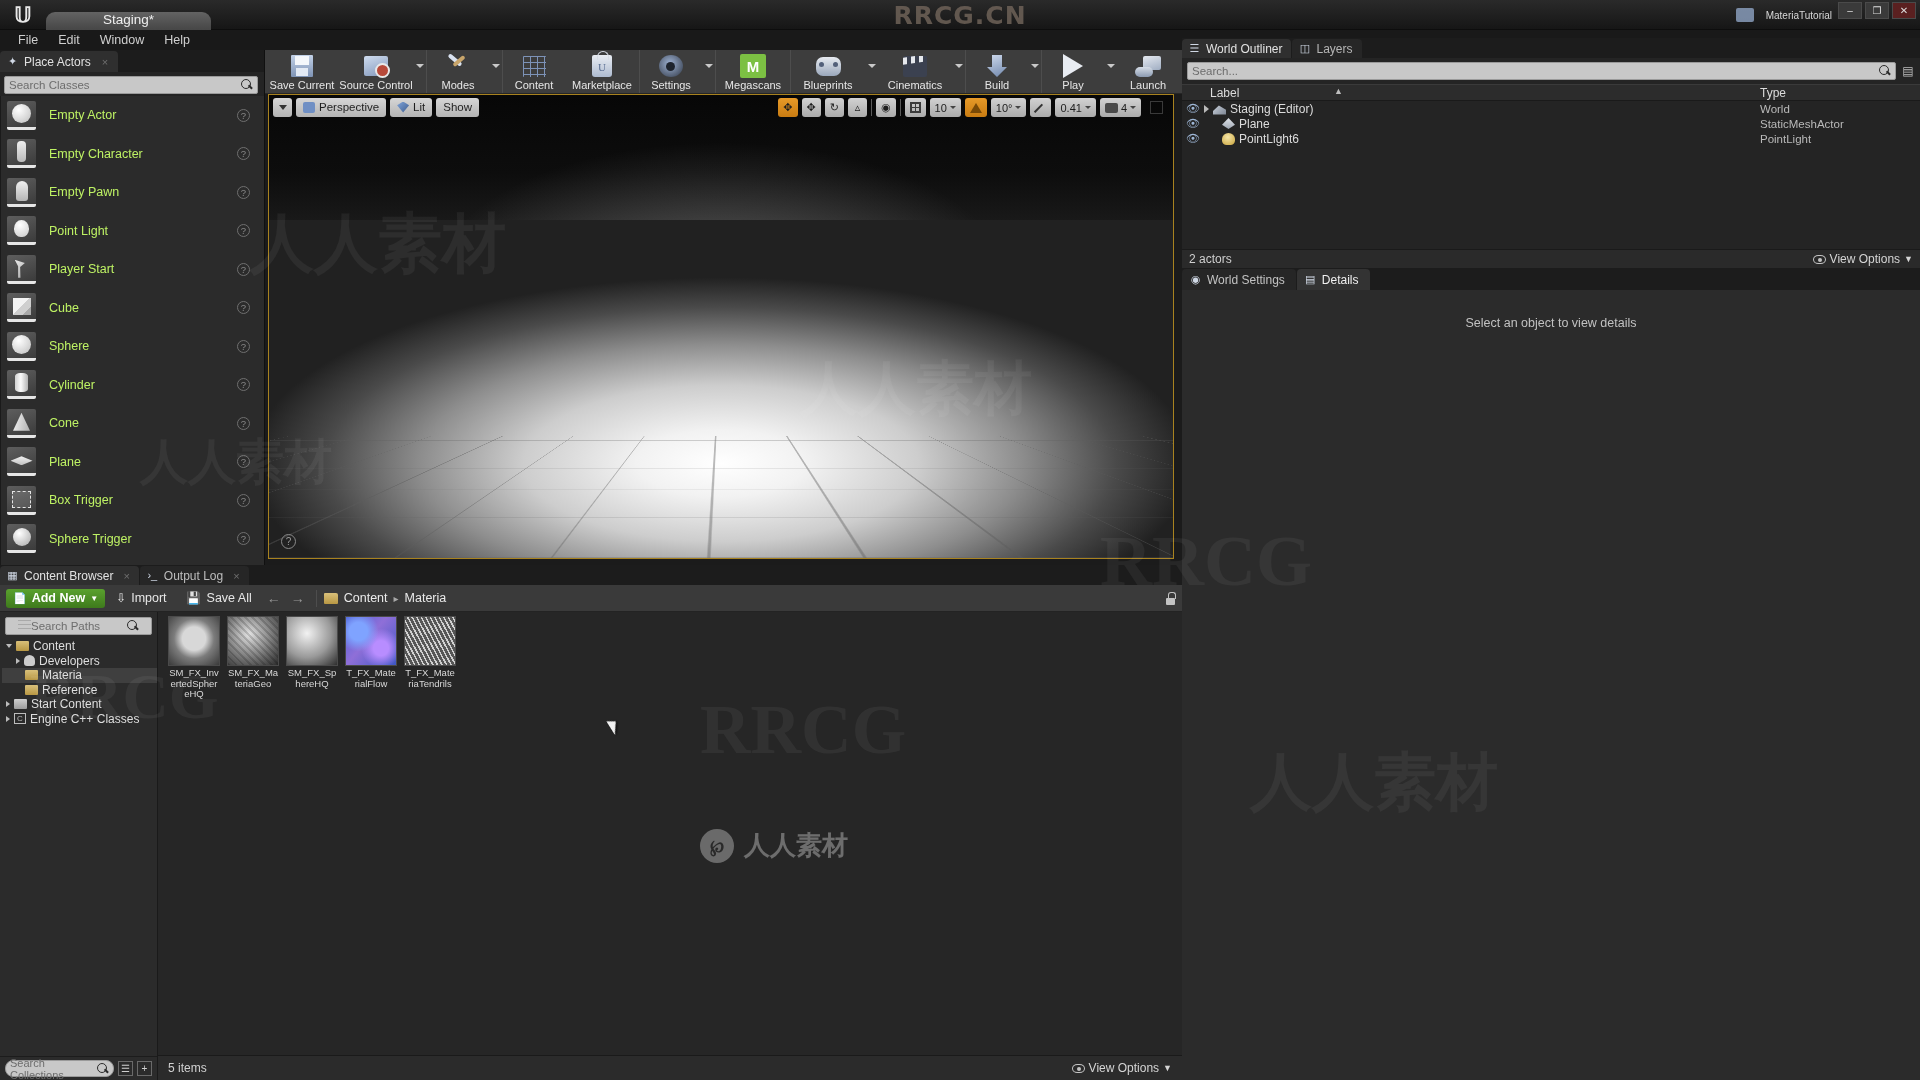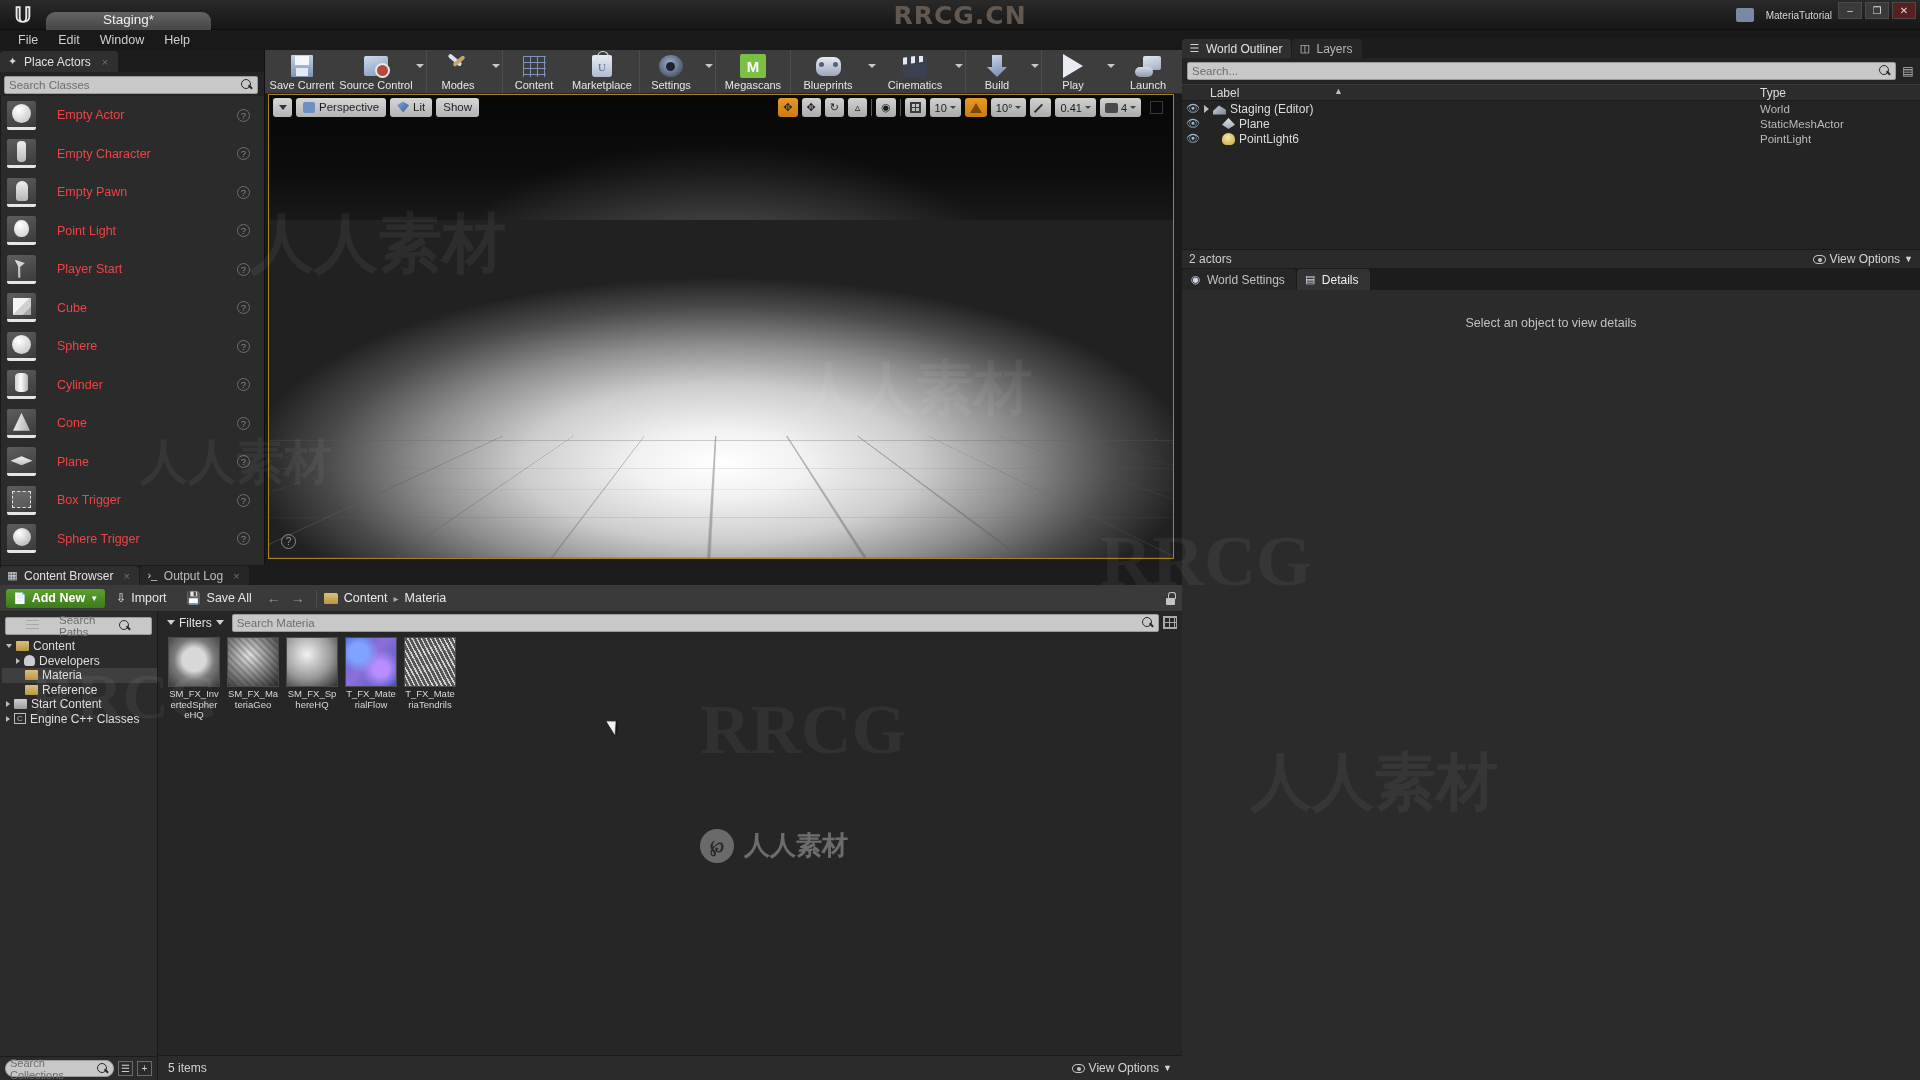--- a/index.html
+++ b/index.html
@@ -91,21 +91,21 @@
   .cat.hdr { background:#303030; color:#fff; font-weight:bold; }
 
   .actor-col { flex: 1; background: #2b2b2b; border-left:1px solid #1a1a1a; overflow:hidden; }
   .actor-row { height: 38.5px; display: flex; align-items: center; padding-left: 6px; position: relative; }
   .actor-thumb {
     width: 29px; height: 29px; border-radius: 2px;
     background: linear-gradient(160deg,#5e5e5e,#3b3b3b);
     display:flex; align-items:flex-end; justify-content:center; position:relative;
     border-bottom: 3px solid #e6e6e6; overflow:hidden;
   }
-  .actor-label { color: #ef4444; font-size: 12.5px; margin-left: 21px; }
+  .actor-label { color: #bef264; font-size: 12.5px; margin-left: 13px; }
   .qmark {
     position:absolute; right: 14px; width:13px;height:13px;border:1px solid #6f6f6f;border-radius:50%;
     color:#8a8a8a; font-size:9.5px; text-align:center; line-height:12px;
   }
   
   .sh { background:#dedede; }
   .sh-sphere{width:19px;height:19px;border-radius:50%;margin-bottom:4px;background:radial-gradient(circle at 35% 30%,#fff,#bdbdbd);}
   .sh-person{width:9px;height:21px;border-radius:4px;margin-bottom:3px;background:linear-gradient(180deg,#efefef,#bbb);}
   .sh-pawn{width:12px;height:20px;margin-bottom:3px;border-radius:6px 6px 3px 3px;background:linear-gradient(180deg,#f0f0f0,#b5b5b5);}
   .sh-bulb{width:15px;height:17px;margin-bottom:5px;border-radius:50% 50% 45% 45%;background:radial-gradient(circle at 40% 30%,#fff,#c9c9c9);}
@@ -303,21 +303,21 @@
   .crumb .sep { color:#a8a8a8; font-size:10px; }
   .folder-ico { width:14px;height:11px;background:linear-gradient(180deg,#d9c07a,#b89743);border-radius:1px 2px 1px 1px; }
   .lock-ico { width:12px;height:13px; position:relative; }
   .lock-ico:before{content:"";position:absolute;left:2px;bottom:0;width:9px;height:7px;background:#c3c3c3;border-radius:1px;}
   .lock-ico:after{content:"";position:absolute;left:3.5px;top:0;width:6px;height:6px;border:1.4px solid #c3c3c3;border-bottom:none;border-radius:3px 3px 0 0;}
 
   .cb-body { position:absolute; left:0; top:47px; right:0; bottom:0; display:flex; }
   .cb-left { width:158px; background:#2b2b2b; border-right:1px solid #1a1a1a; position:relative; }
   .paths-search {
     margin:5px 5px 4px 5px; height:18px; background:#c8c8c8; border:1px solid #9a9a9a;
-    border-radius:2px; display:flex; align-items:center; padding:0 20px; gap:20px;
+    border-radius:2px; display:flex; align-items:center; padding:0 12px; gap:0;
   }
   .paths-search .ph { flex:1; color:#6d6d6d; font-size:11.5px; }
   .tree-ico { width:13px;height:12px;background-image:linear-gradient(#a9a9a9 1.5px,transparent 1.5px);background-size:100% 4px;}
   .tree { padding-left:2px; }
   .tnode { height:14.5px; display:flex; align-items:center; gap:4px; color:#dedede; font-size:12px; padding-left:4px;}
   .tnode.sel { background:#3f3f3f; }
   .tdisc { width:0;height:0;border-top:3.6px solid transparent;border-bottom:3.6px solid transparent;border-left:4.6px solid #bcbcbc; }
   .tdisc.open { border-left:3.6px solid transparent;border-right:3.6px solid transparent;border-top:4.6px solid #bcbcbc;border-bottom:none; }
   .tdisc.none { border:none; width:5px; }
   .tfolder { width:13px;height:10px;background:linear-gradient(180deg,#d9c07a,#b89743);border-radius:1px; }
@@ -857,32 +857,20 @@
           <div class="coll-search">
             <span class="ph">Search Collections</span>
             <span class="mag"></span>
           </div>
           <span class="sq-btn">☰</span>
           <span class="sq-btn">+</span>
         </div>
       </div>
 
       <div class="cb-right">
-        <div class="filter-row">
-          <span class="filters-btn">
-            <span class="fcaret"></span>
-            <span>Filters</span>
-            <span class="fcaret"></span>
-          </span>
-          <div class="asset-search">
-            <span class="ph">Search Materia</span>
-            <span class="mag"></span>
-          </div>
-          <span class="grid-ico2"></span>
-        </div>
 
         <div class="assets">
           <div class="asset">
             <div class="asset-thumb">
                 <div class="th-invsphere"></div>
               </div>
             <div class="asset-name">SM_FX_InvertedSphereHQ</div>
           </div>
           <div class="asset">
             <div class="asset-thumb">

